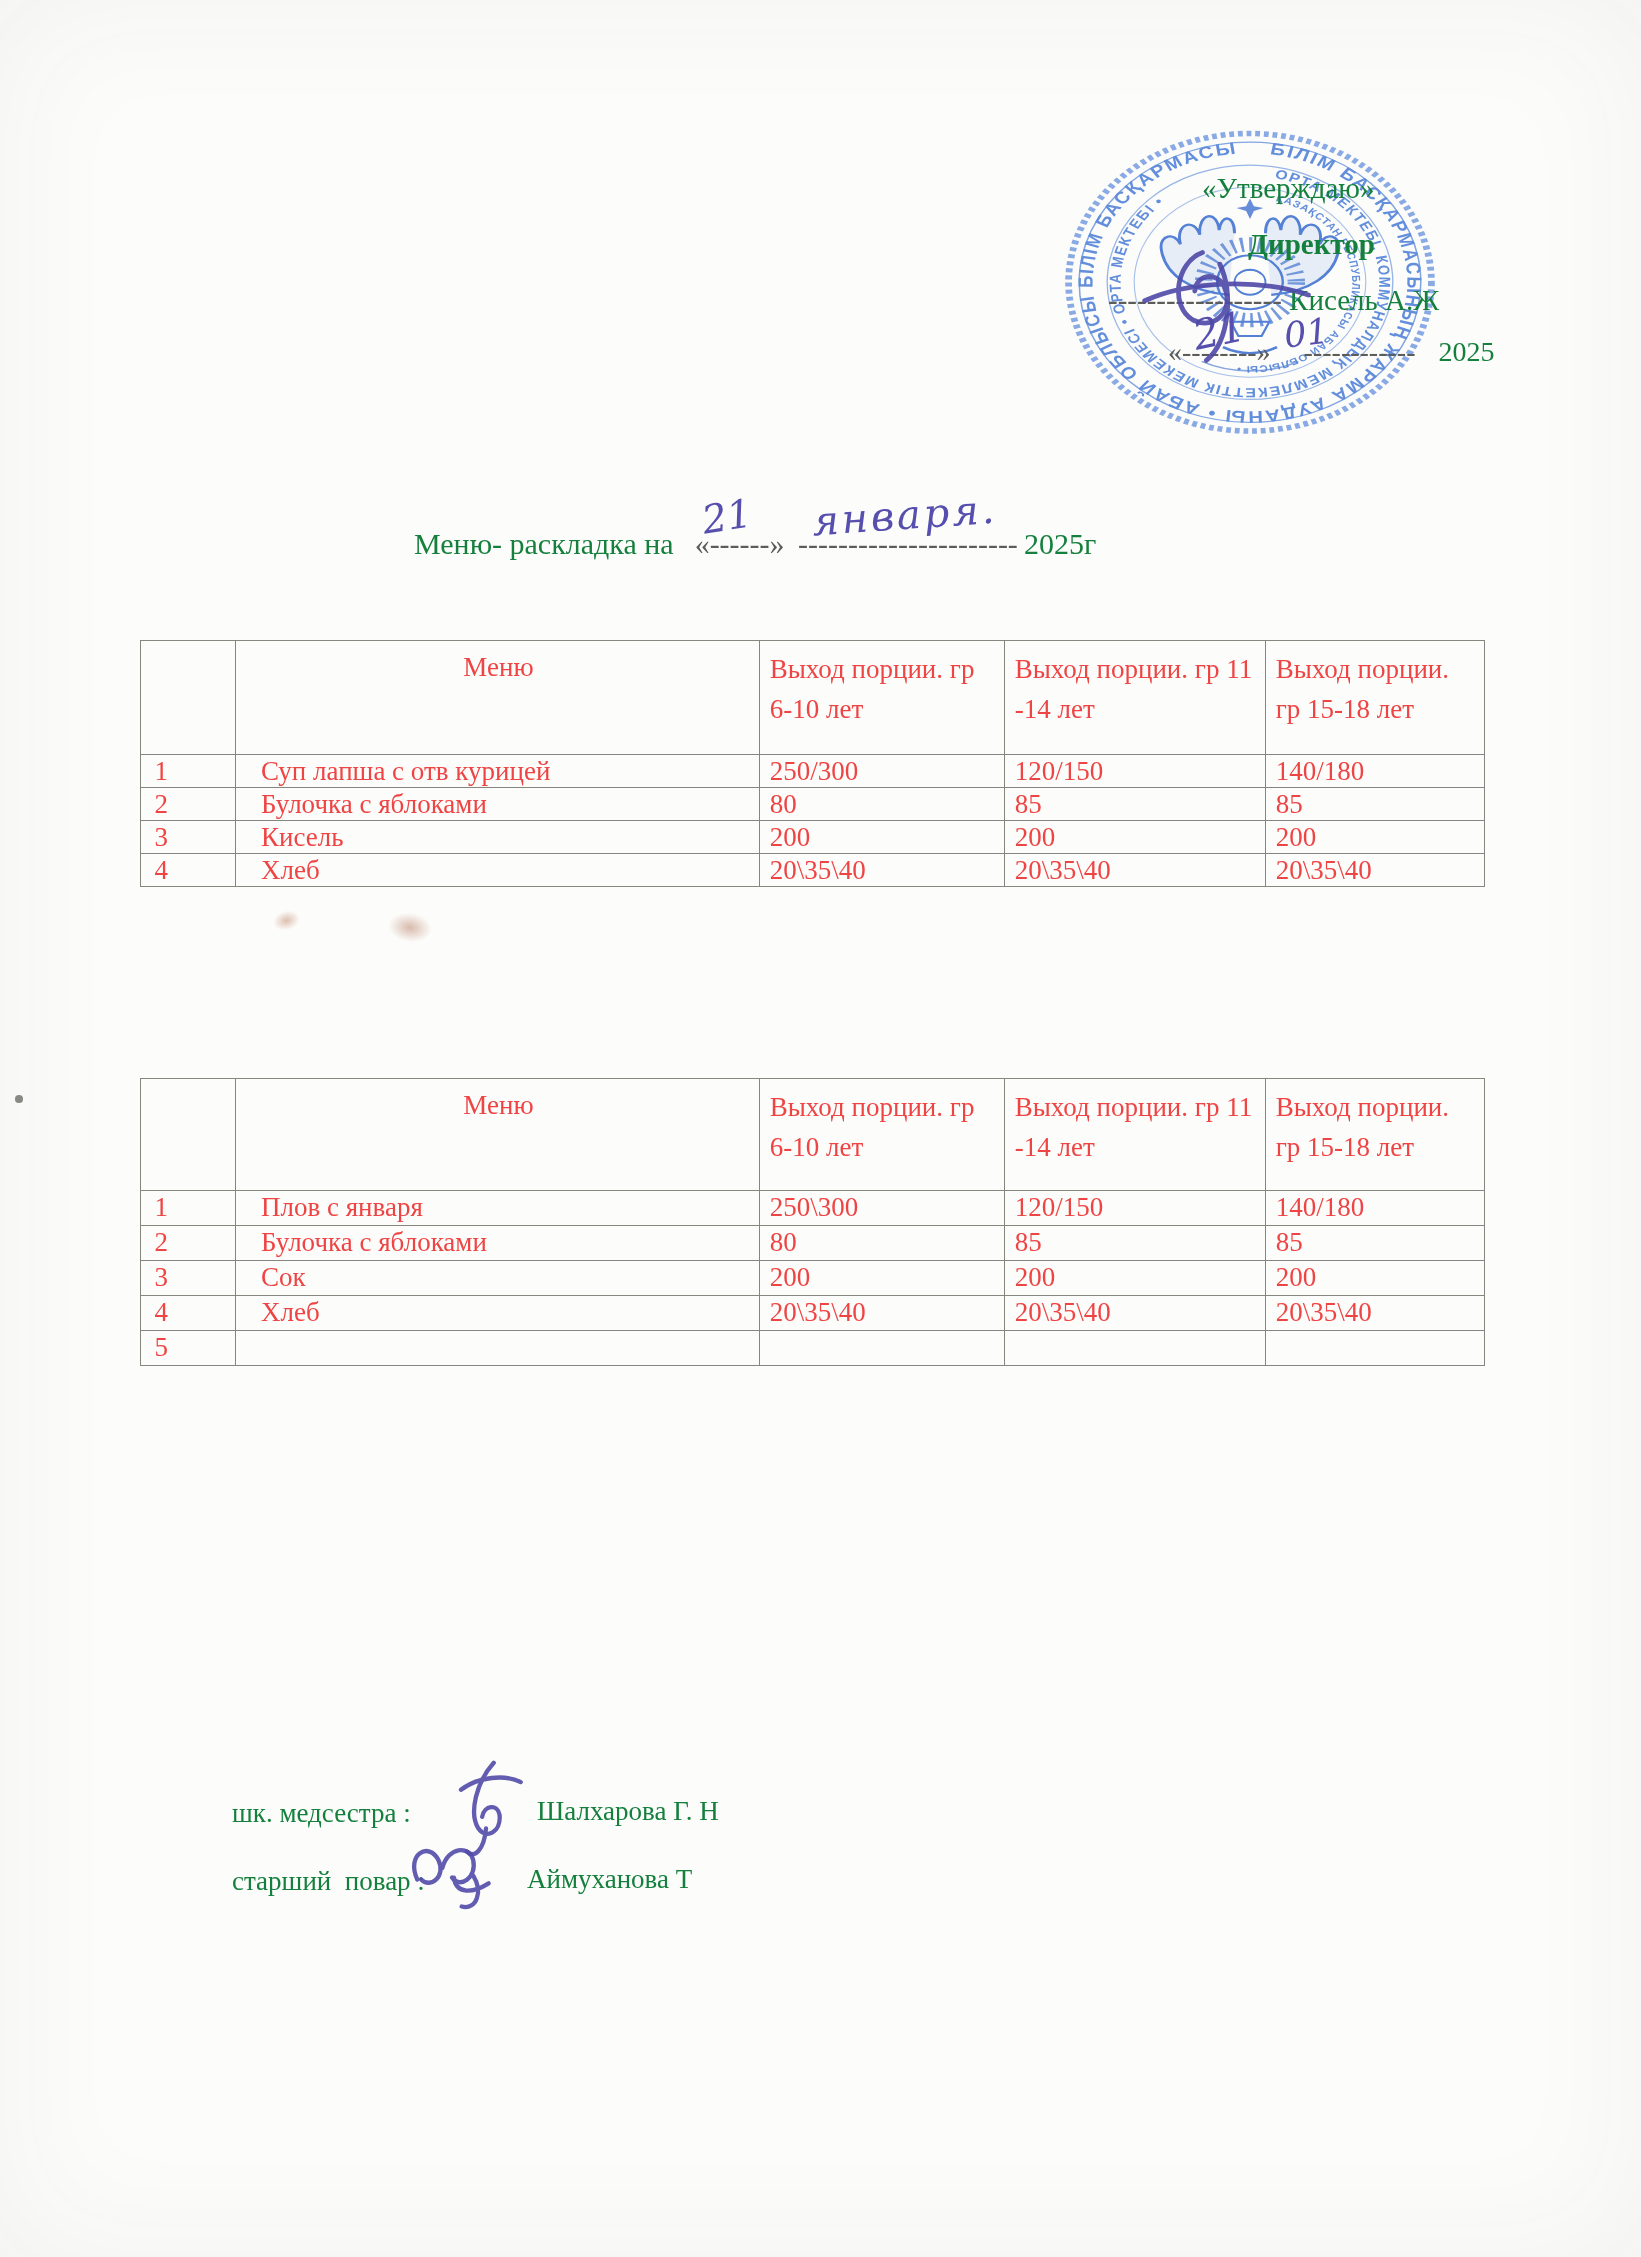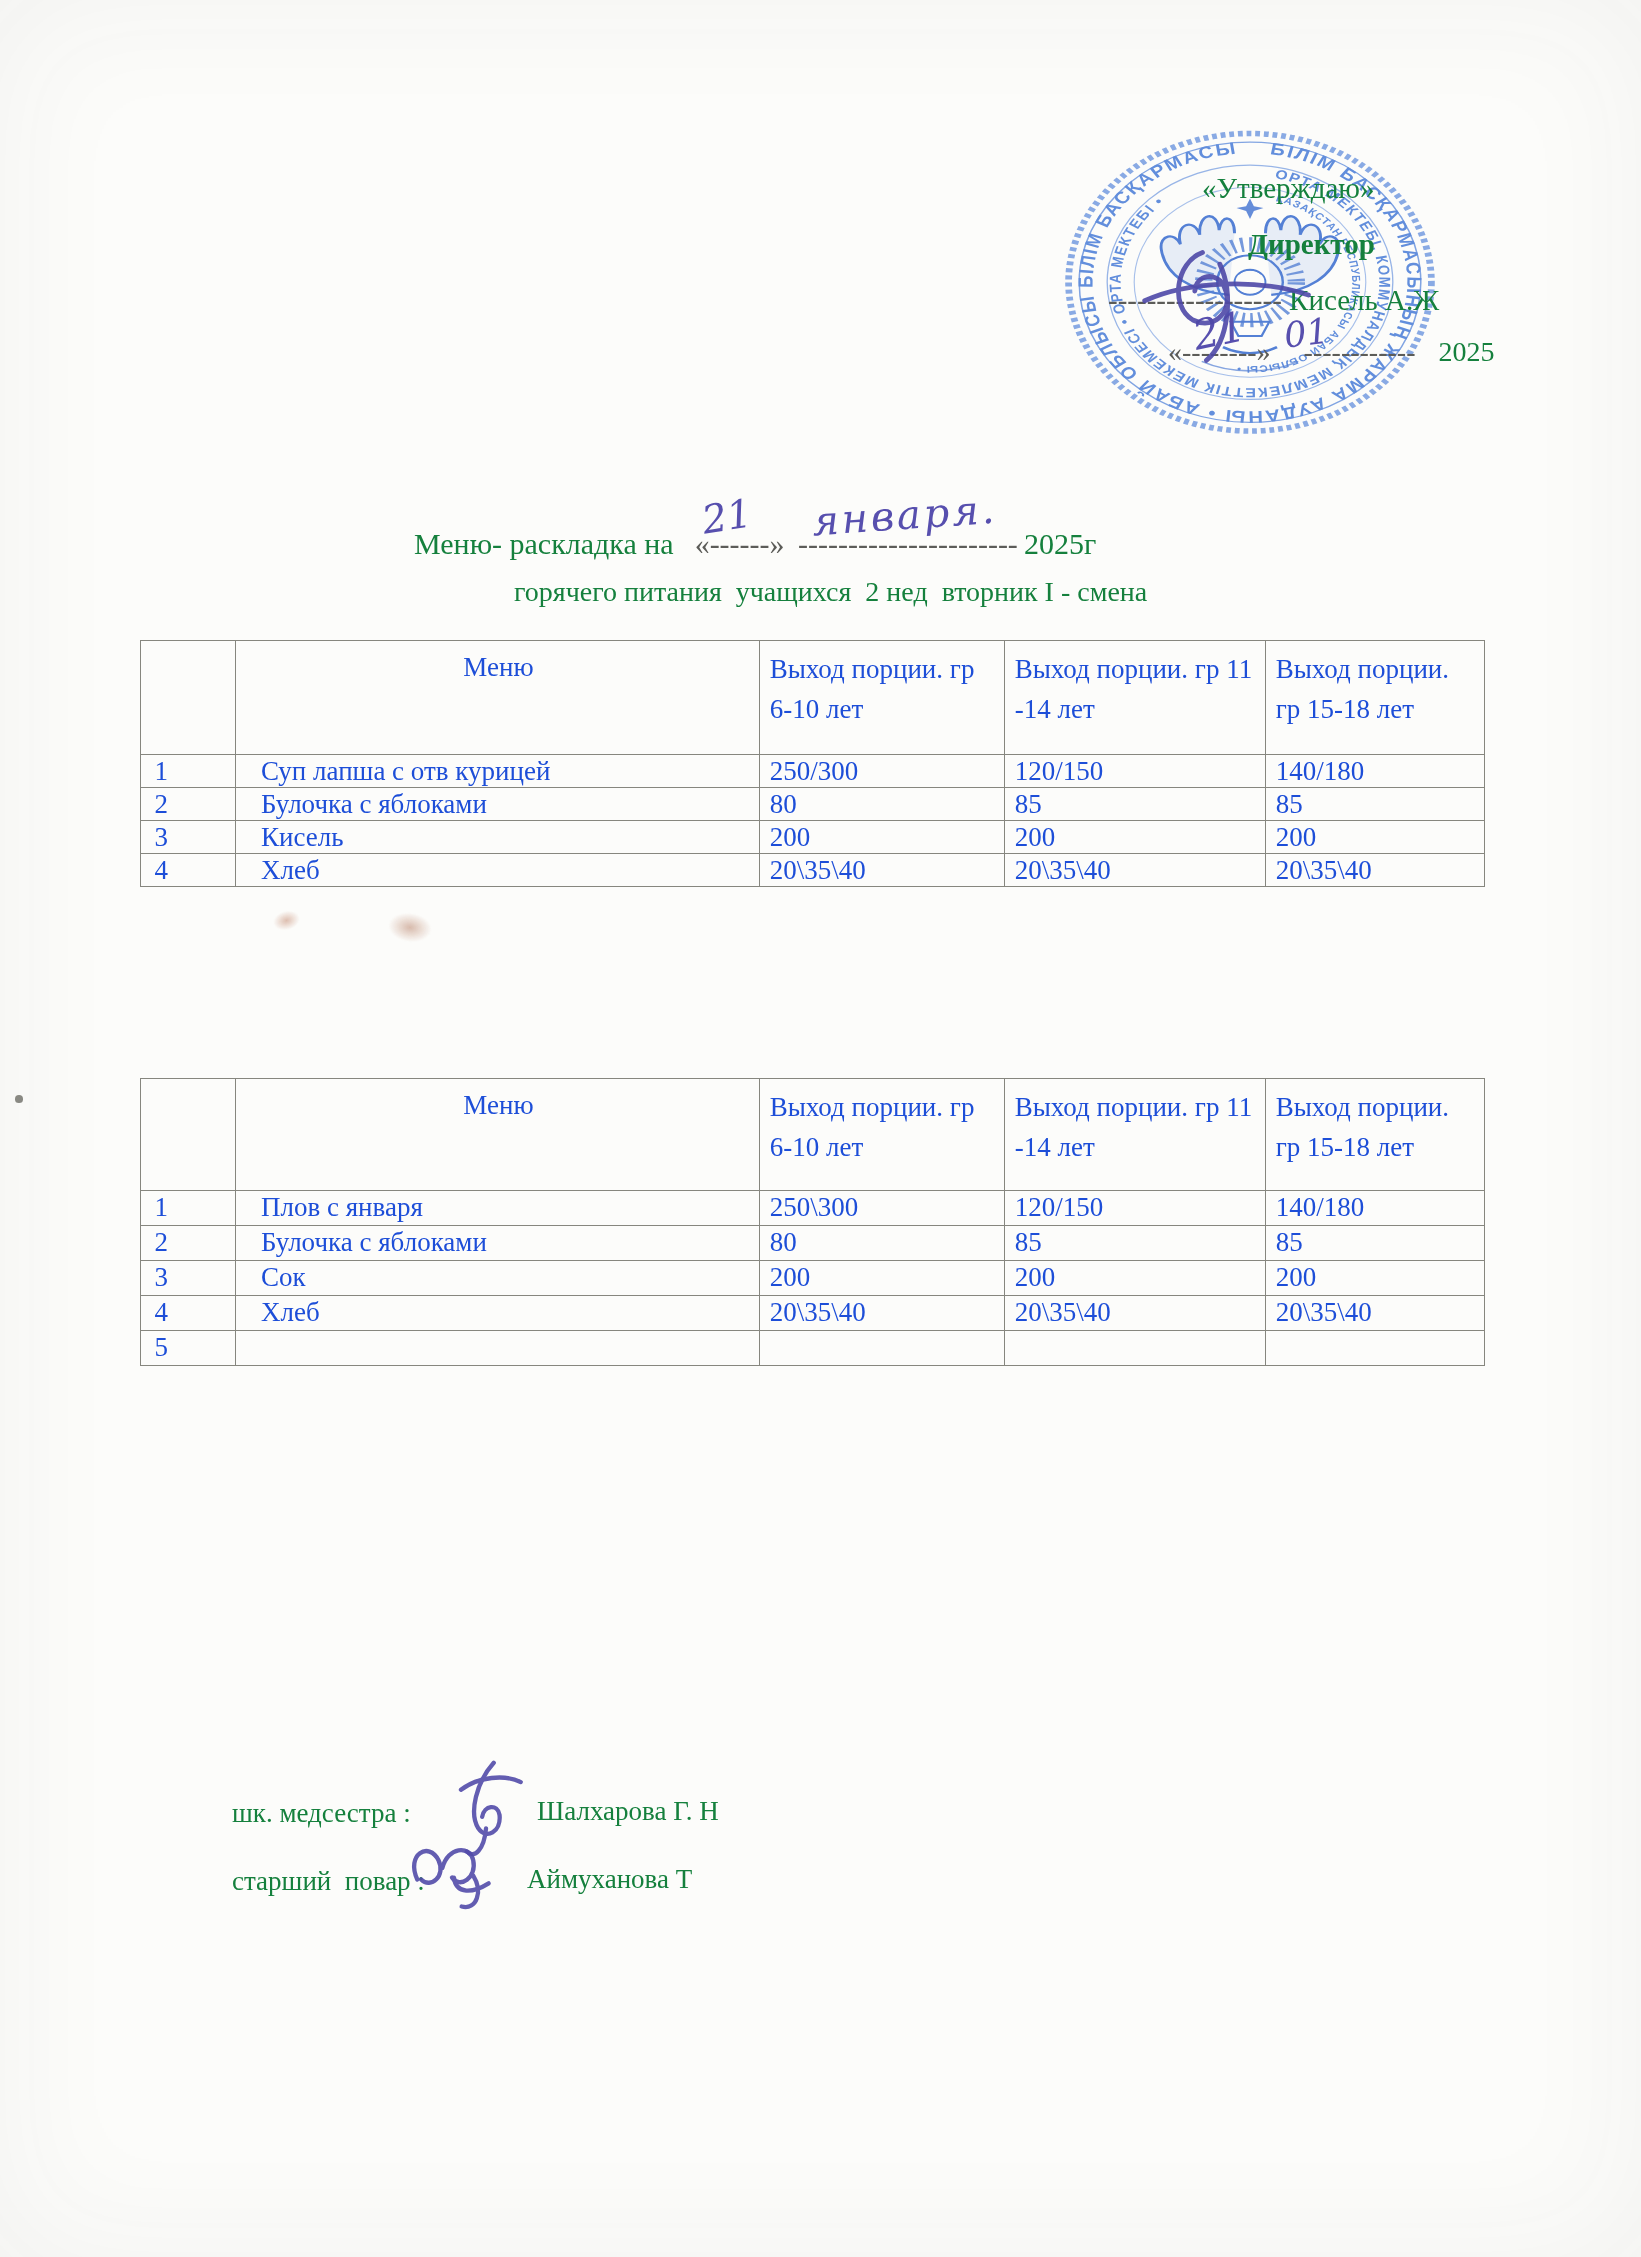--- a/index.html
+++ b/index.html
@@ -36,21 +36,21 @@
   .hand-day-title{position:absolute; left:7.7px; top:-33px; font-size:39px; transform:rotate(-9deg);}
   .hand-month-title{position:absolute; left:13.5px; top:-35px; font-size:40px; transform:rotate(-4deg); letter-spacing:2.9px;}
   .subtitle1{left:514px; top:576px; font-size:28px;}
   .subtitle2{left:220px; top:1026px; font-size:28px;}
 
   
   .menu-table{border-collapse:collapse; table-layout:fixed; width:1344px;}
   .menu-table td, .menu-table th{
     border:1.5px solid #86867e;
     vertical-align:top; font-weight:normal; text-align:left;
-    font-size:27px; color:#1d4ed8; overflow:hidden;
+    font-size:27px; color:#ef4444; overflow:hidden;
   }
   .menu-table th{padding:7.7px 7.7px 0 9.7px; line-height:1.5;}
   .menu-table th.h-menu{text-align:center; padding-top:5.8px;}
   .menu-table td{padding:1px 3.9px 0 9.7px; line-height:1.15;}
   .menu-table td.c-num{padding-left:13.5px;}
   .menu-table td.c-menu{padding-left:25px;}
   .tbl1{left:140px; top:640px;}
   .tbl2{left:140px; top:1078px;}
   .tbl1 .hrow{height:114px;} .tbl1 .drow{height:33px;}
   .tbl2 .hrow{height:112px;} .tbl2 .drow{height:35px;}
@@ -137,21 +137,20 @@
       <span class="dashes">«------»</span>
       <span class="hand hand-day-title">21</span>
     </span>
     <span class="blank-rel" style="margin-left:13.5px;">
       <span class="dashes">----------------------</span>
       <span class="hand hand-month-title">января.</span>
     </span>
     <span class="print" style="margin-left:6px;">2025г</span>
   </div>
 
-  <div class="abs subtitle1 pre print">горячего питания  учащихся  2 нед  вторник I - смена</div>
 
   <div class="abs tbl1">
     <table class="menu-table">
       <colgroup>
           <col style="width:95px">
           <col style="width:524px">
           <col style="width:245px">
           <col style="width:261px">
           <col style="width:219px">
         </colgroup>

